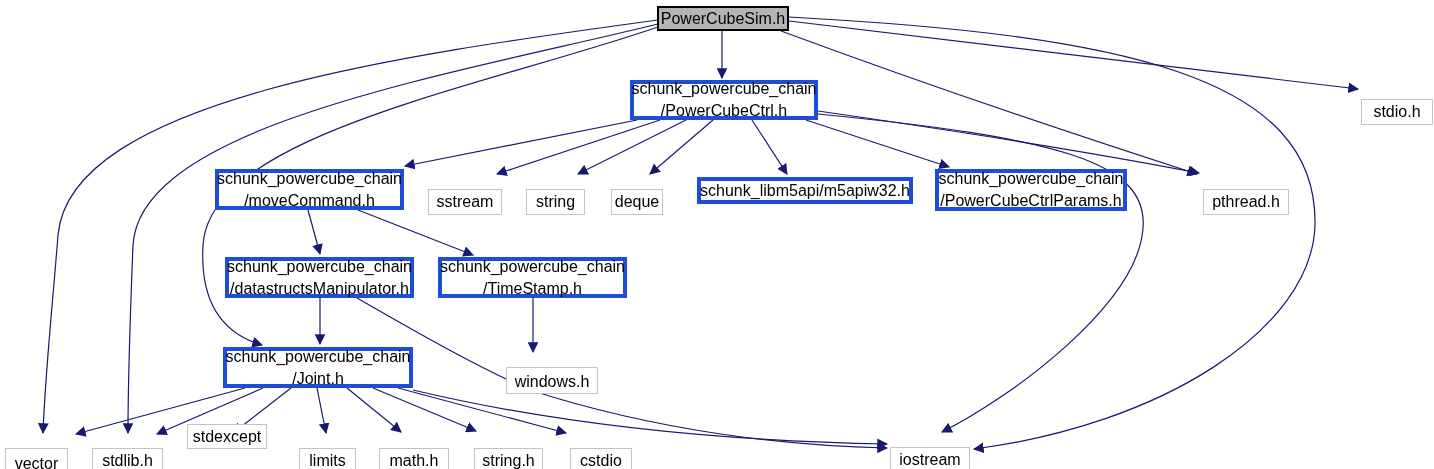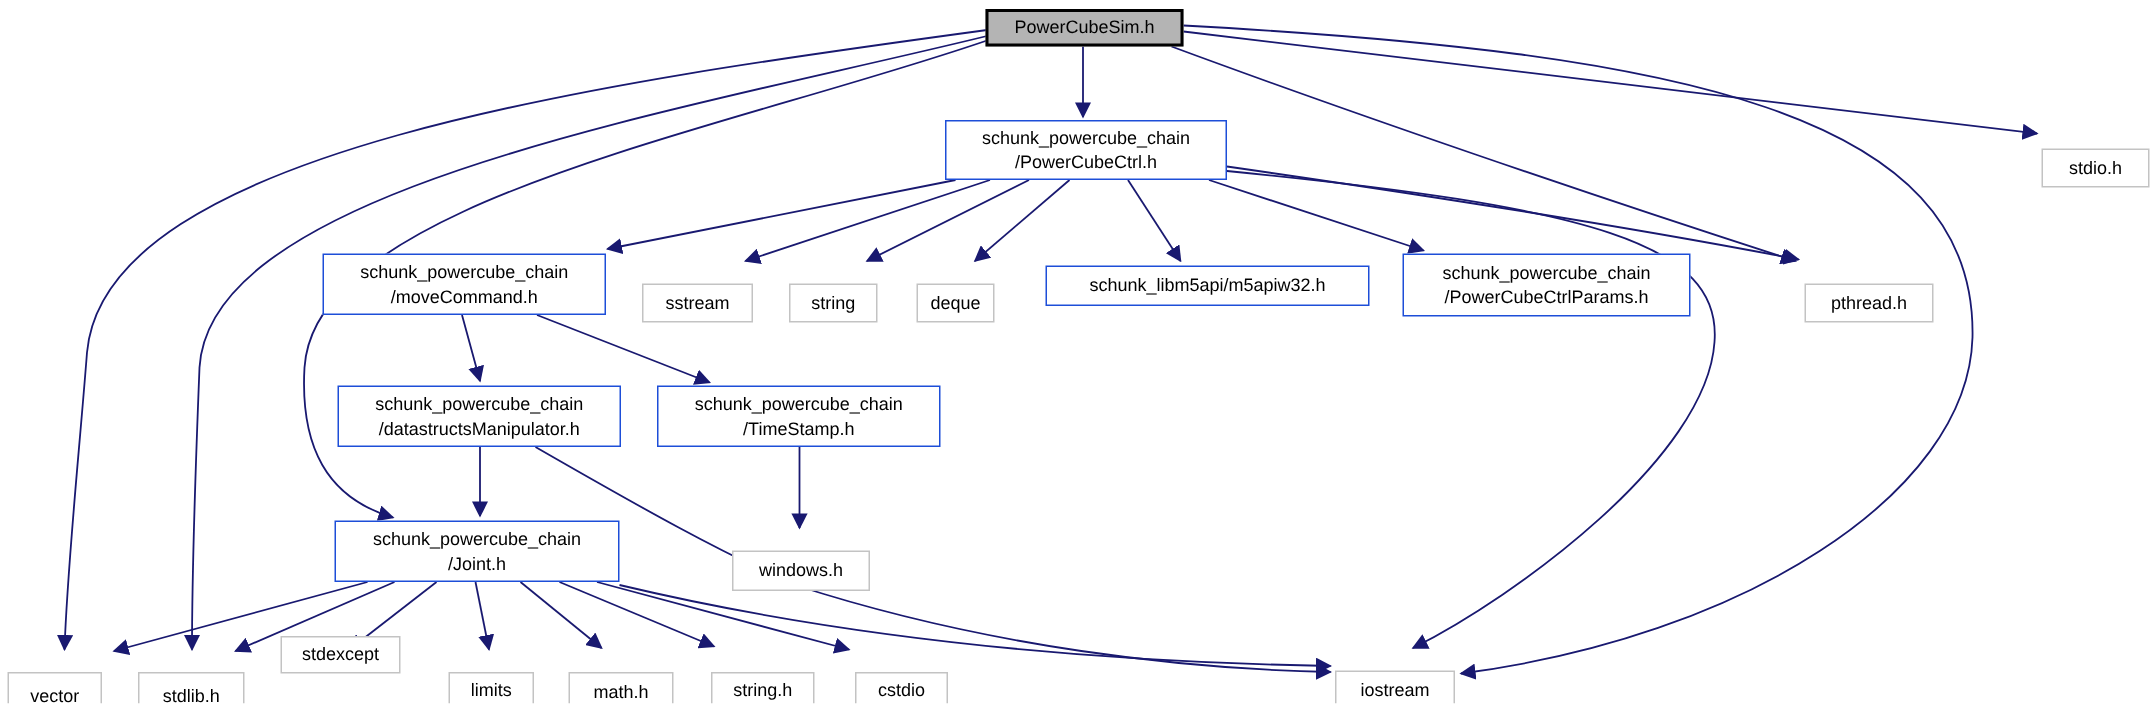--- a/index.html
+++ b/index.html
@@ -11,27 +11,27 @@
     overflow:hidden;
   }
   #edge-layer { position:absolute; left:0; top:0; width:1434px; height:469px; }
   #edge-layer path.edge { fill:none; stroke-width:1.2px; }
   .node {
     position:absolute;
     box-sizing:border-box;
     display:flex; flex-direction:column;
     align-items:center; justify-content:center;
     background:#ffffff;
-    font-size:12px; line-height:1.35;
+    font-size:16px; line-height:1.35;
     color:#000000;
     white-space:nowrap;
     text-align:center;
   }
   .node.kind-root    { border:2px solid #000000; }
-  .node.kind-project { border:1px solid #1d4ed8; }
+  .node.kind-project { border:4px solid #1d4ed8; }
   .node.kind-system  { border:1px solid #c3c3c3;margin-top:12px; }
   .node .lbl { pointer-events:none; }
 </style>
 </head>
 <body>
 
 <div id="canvas">
   <svg id="edge-layer" width="1434" height="469" viewBox="0 0 1434 469" xmlns="http://www.w3.org/2000/svg">
     <defs>
       <marker id="arrow" viewBox="0 0 10 10" refX="9" refY="5" markerWidth="9" markerHeight="9" orient="auto">
@@ -104,21 +104,21 @@
         <div class="lbl">pthread.h</div>
       </div>
       <div class="node kind-project" style="left: 225px; top: 257px; width: 189px; height: 41px;">
         <div class="lbl">schunk_powercube_chain</div>
         <div class="lbl">/datastructsManipulator.h</div>
       </div>
       <div class="node kind-project" style="left: 438px; top: 257px; width: 189px; height: 41px;">
         <div class="lbl">schunk_powercube_chain</div>
         <div class="lbl">/TimeStamp.h</div>
       </div>
-      <div class="node kind-system" style="left: 488px; top: 355px; width: 92px; height: 27px;">
+      <div class="node kind-system" style="left: 506px; top: 355px; width: 92px; height: 27px; justify-content: flex-end;">
         <div class="lbl">windows.h</div>
       </div>
       <div class="node kind-project" style="left: 223px; top: 347px; width: 190px; height: 41px;">
         <div class="lbl">schunk_powercube_chain</div>
         <div class="lbl">/Joint.h</div>
       </div>
       <div class="node kind-system" style="left: 5px; top: 436px; width: 63px; height: 32px;">
         <div class="lbl">vector</div>
       </div>
       <div class="node kind-system" style="left: 92px; top: 436px; width: 71px; height: 25px; justify-content: flex-end;">

